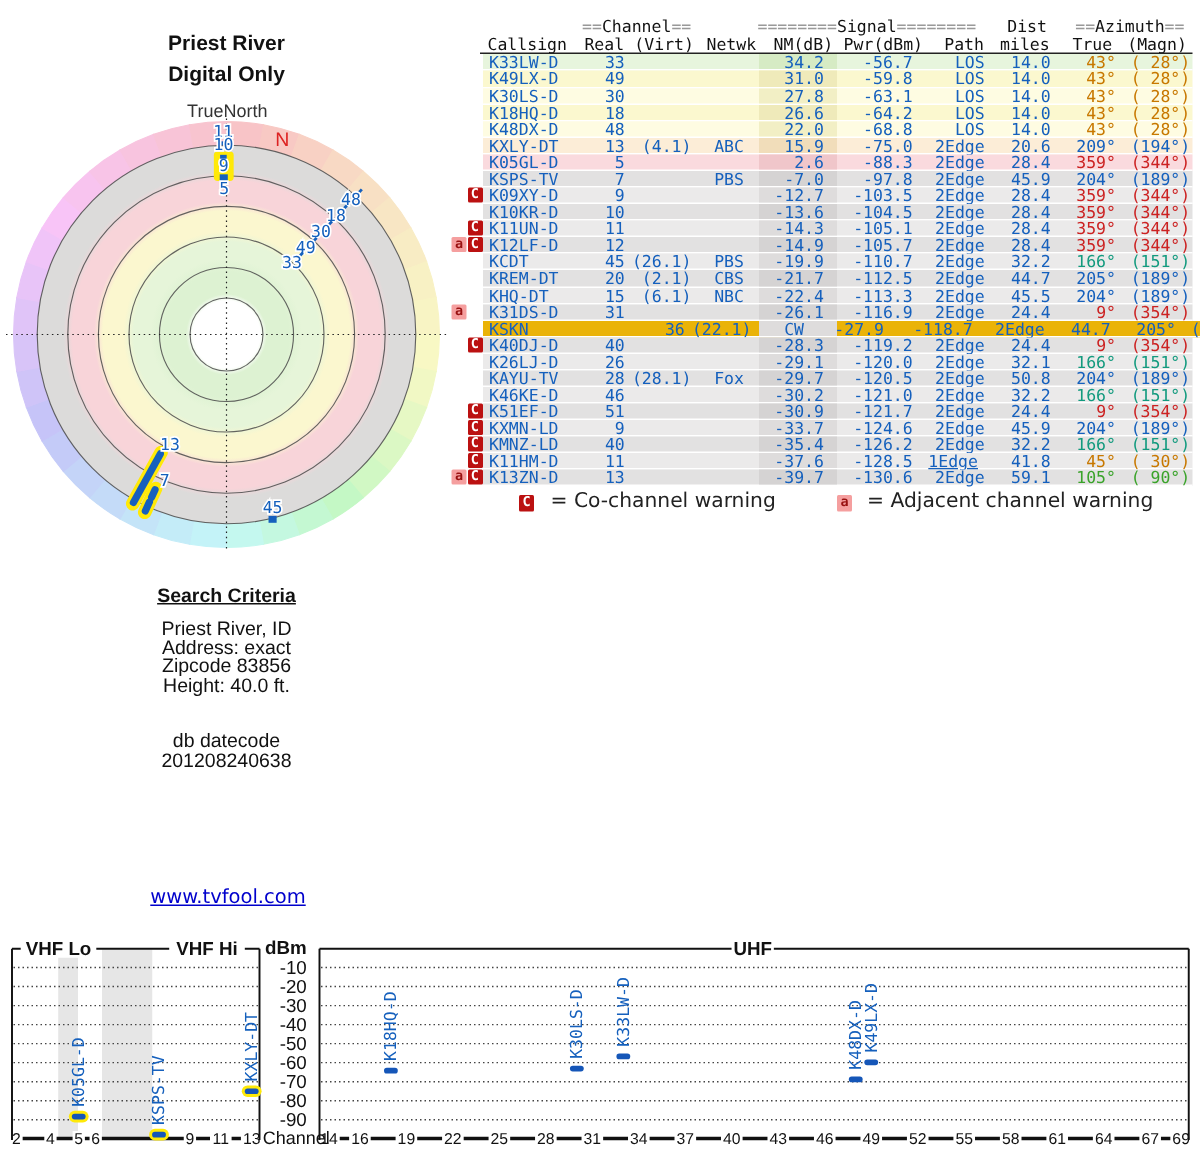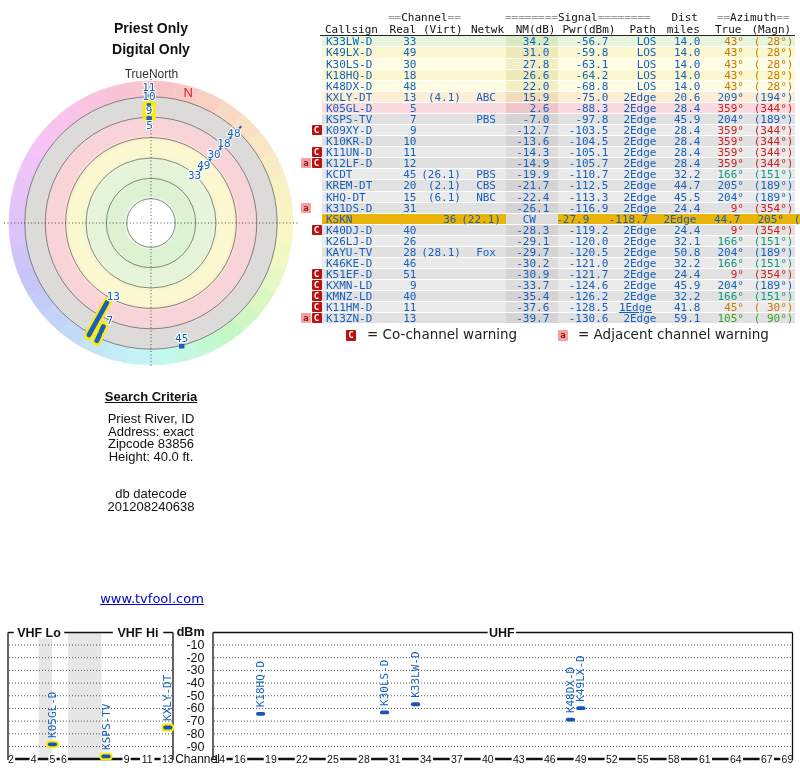--- a/index.html
+++ b/index.html
@@ -36,21 +36,21 @@
   .spacer{height:24px;}
   
   #site-link{position:absolute;left:0;top:591px;width:304px;text-align:center;
              font-family:"DejaVu Sans",sans-serif;font-size:13px;color:#0000cc;text-decoration:underline;cursor:pointer;}
   
   #chart-svg{position:absolute;left:0;top:615px;}
 </style>
 </head>
 <body>
 
-<div class="title-line" style="top:20px;">Priest Only</div>
+<div class="title-line" style="top:20px;">Priest River</div>
 <div class="title-line" style="top:41px;">Digital Only</div>
 
 <svg id="radar-svg" width="320" height="320" viewBox="0 0 320 320">
     <defs>
       <radialGradient id="zonegrad" cx="50%" cy="50%" r="50%">
         <stop offset="0.0%" stop-color="#ffffff"></stop>
         <stop offset="17.8%" stop-color="#ffffff"></stop>
         <stop offset="21.4%" stop-color="#ddf2d2"></stop>
         <stop offset="33.0%" stop-color="#ddf2d2"></stop>
         <stop offset="40.0%" stop-color="#e6f5d9"></stop>

